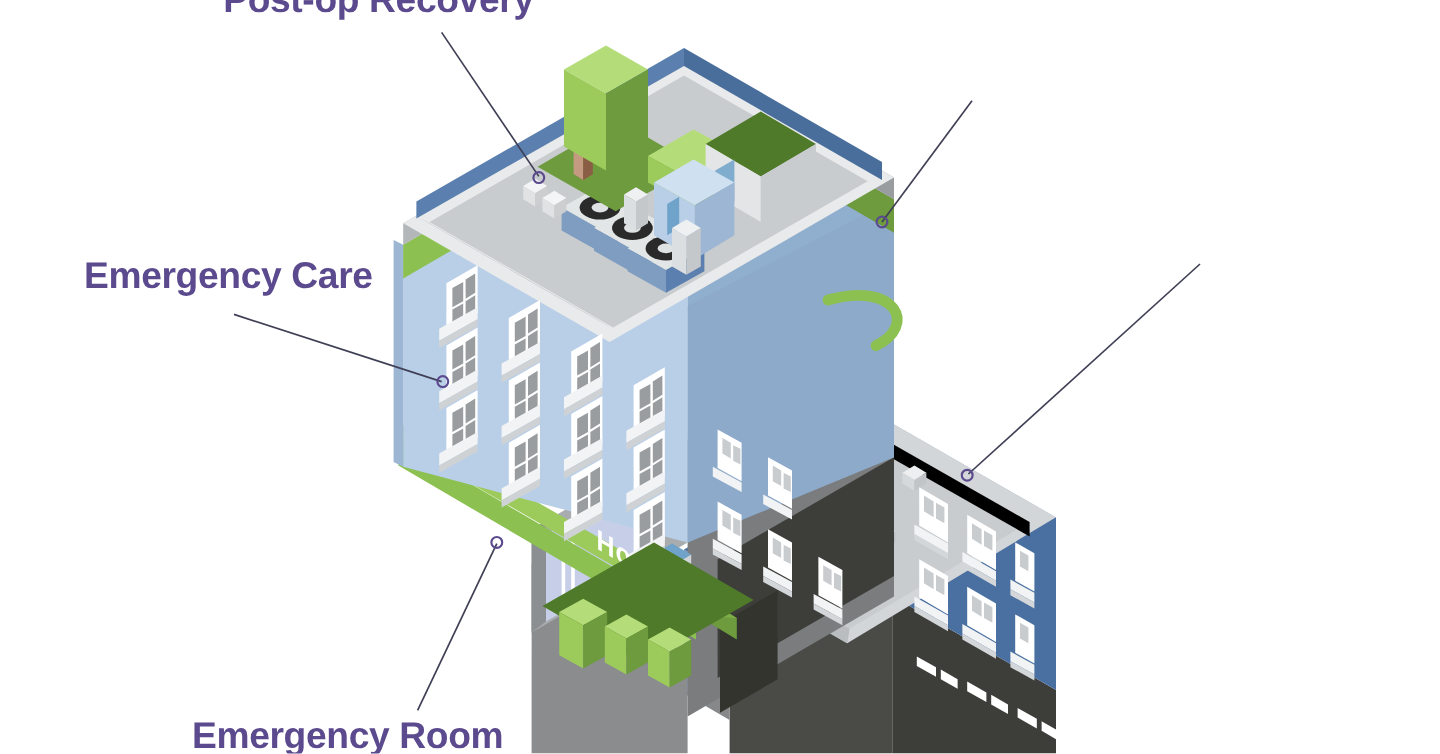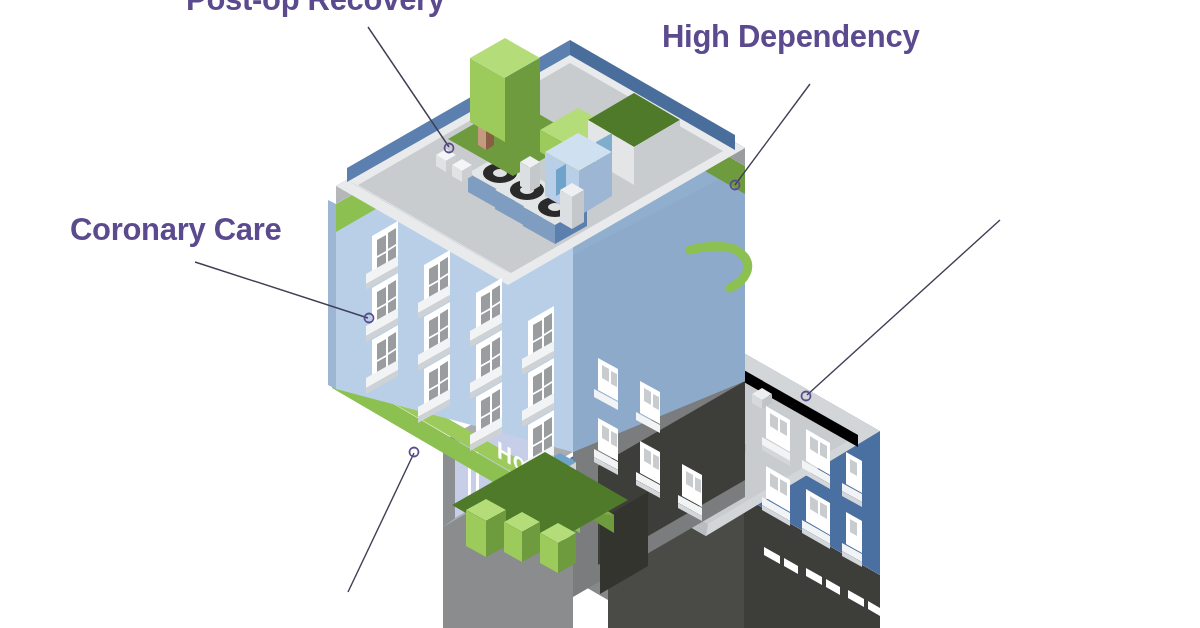--- a/index.html
+++ b/index.html
@@ -500,19 +500,19 @@
           <line x1="414" y1="453" x2="348" y2="592" stroke="#3f3f55" stroke-width="1.4"></line>
           <circle cx="414" cy="452" r="4.5" fill="none" stroke="#5b4a8e" stroke-width="1.8"></circle>
         </g>
       </g>
 
     </g>
   </svg>
 
   <div class="callout-label" id="label-postop">Post-op Recovery</div>
 
-  <div class="callout-label" id="label-highdep">High Dependency</div>
-
-
-  <div class="callout-label" id="label-critical">Coronary Care</div>
-
+
+
+  <div class="callout-label" id="label-critical">Emergency Care</div>
+
+  <div class="callout-label" id="label-emergency">Emergency Room</div>
 
 </div>
 
 </body></html>

